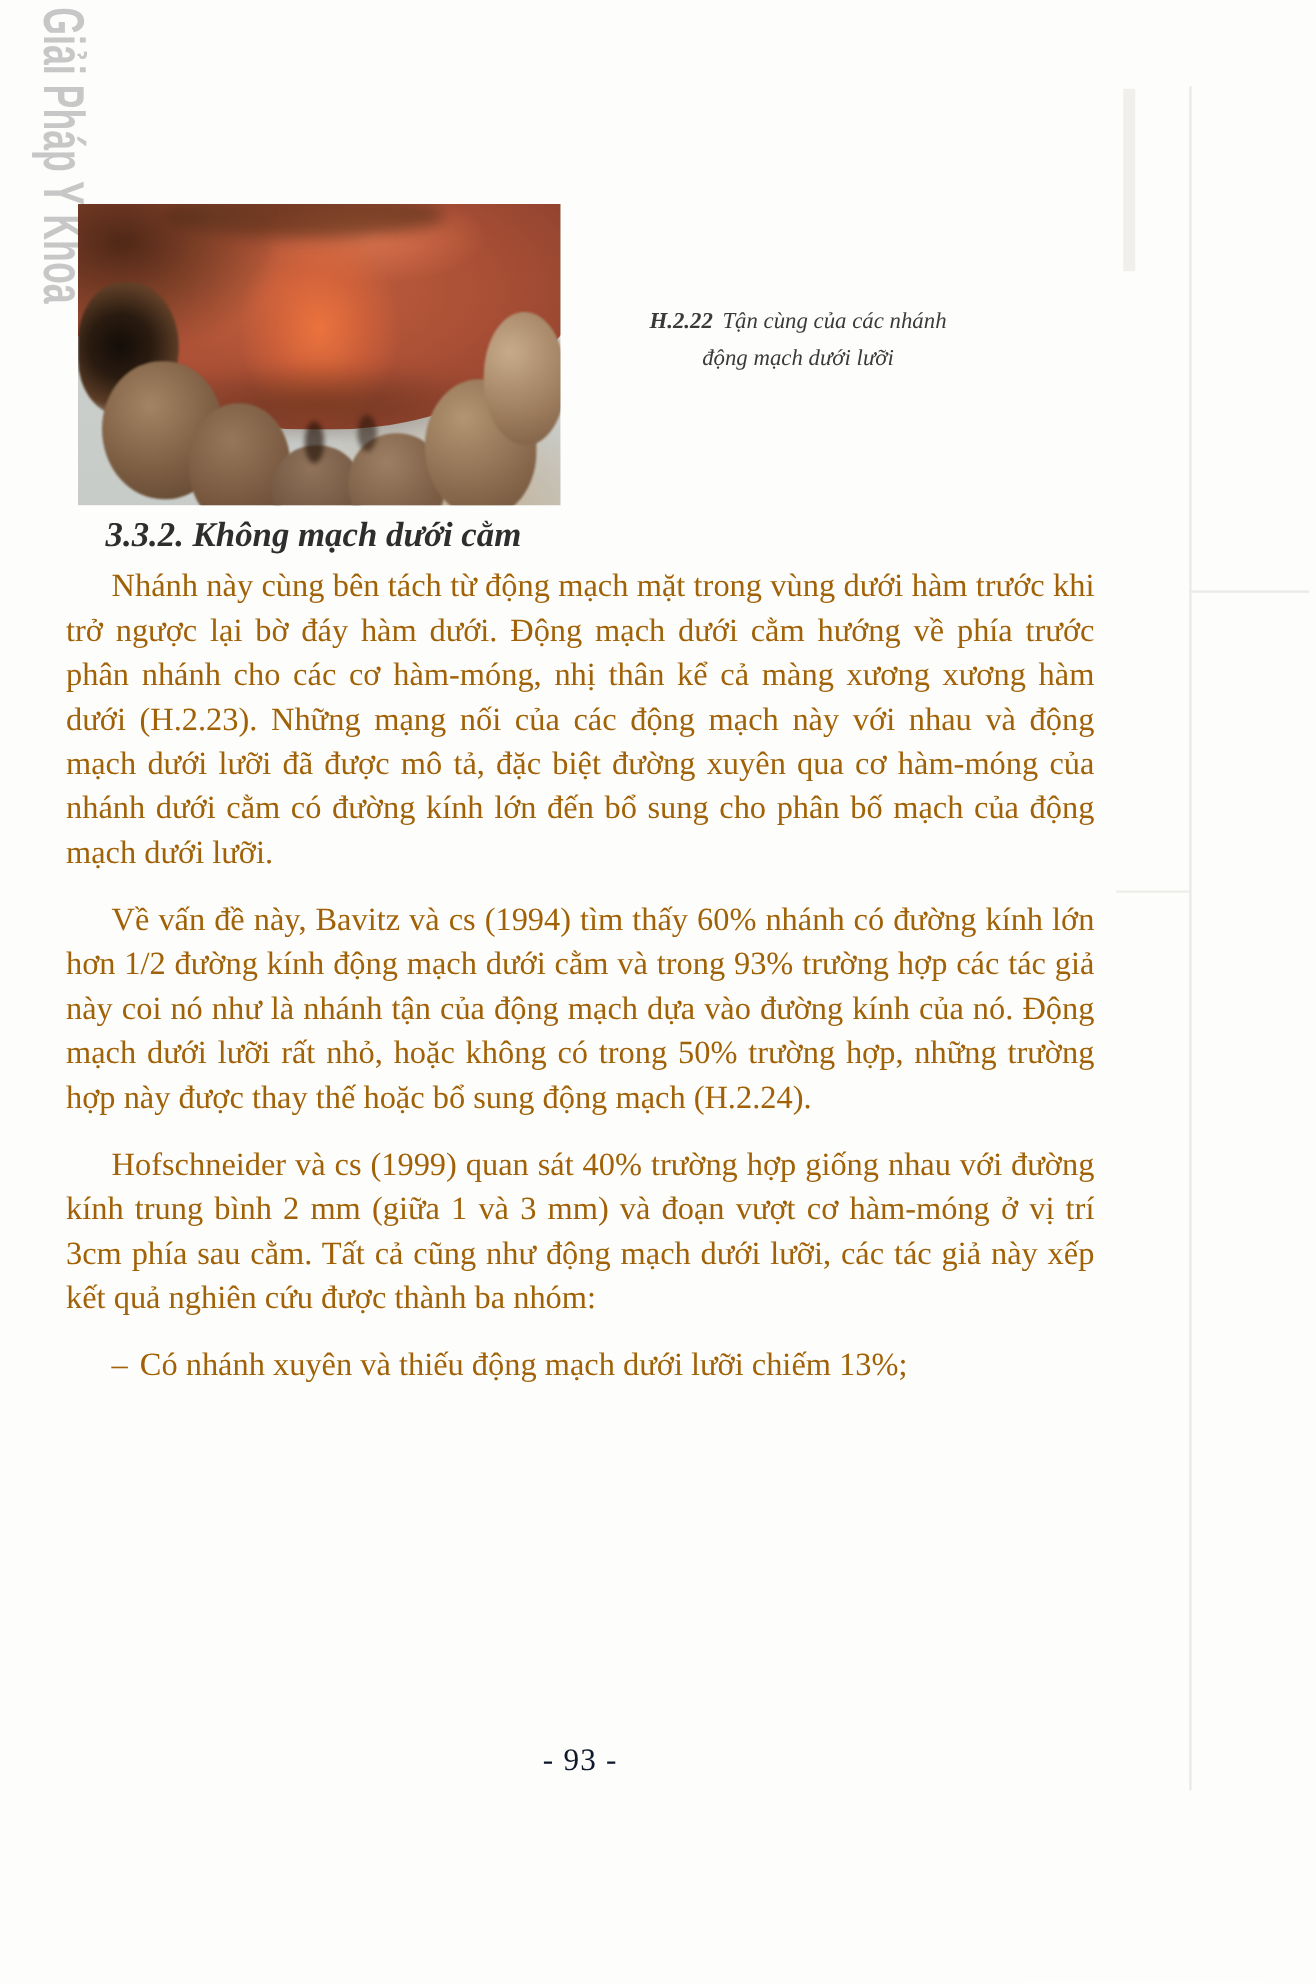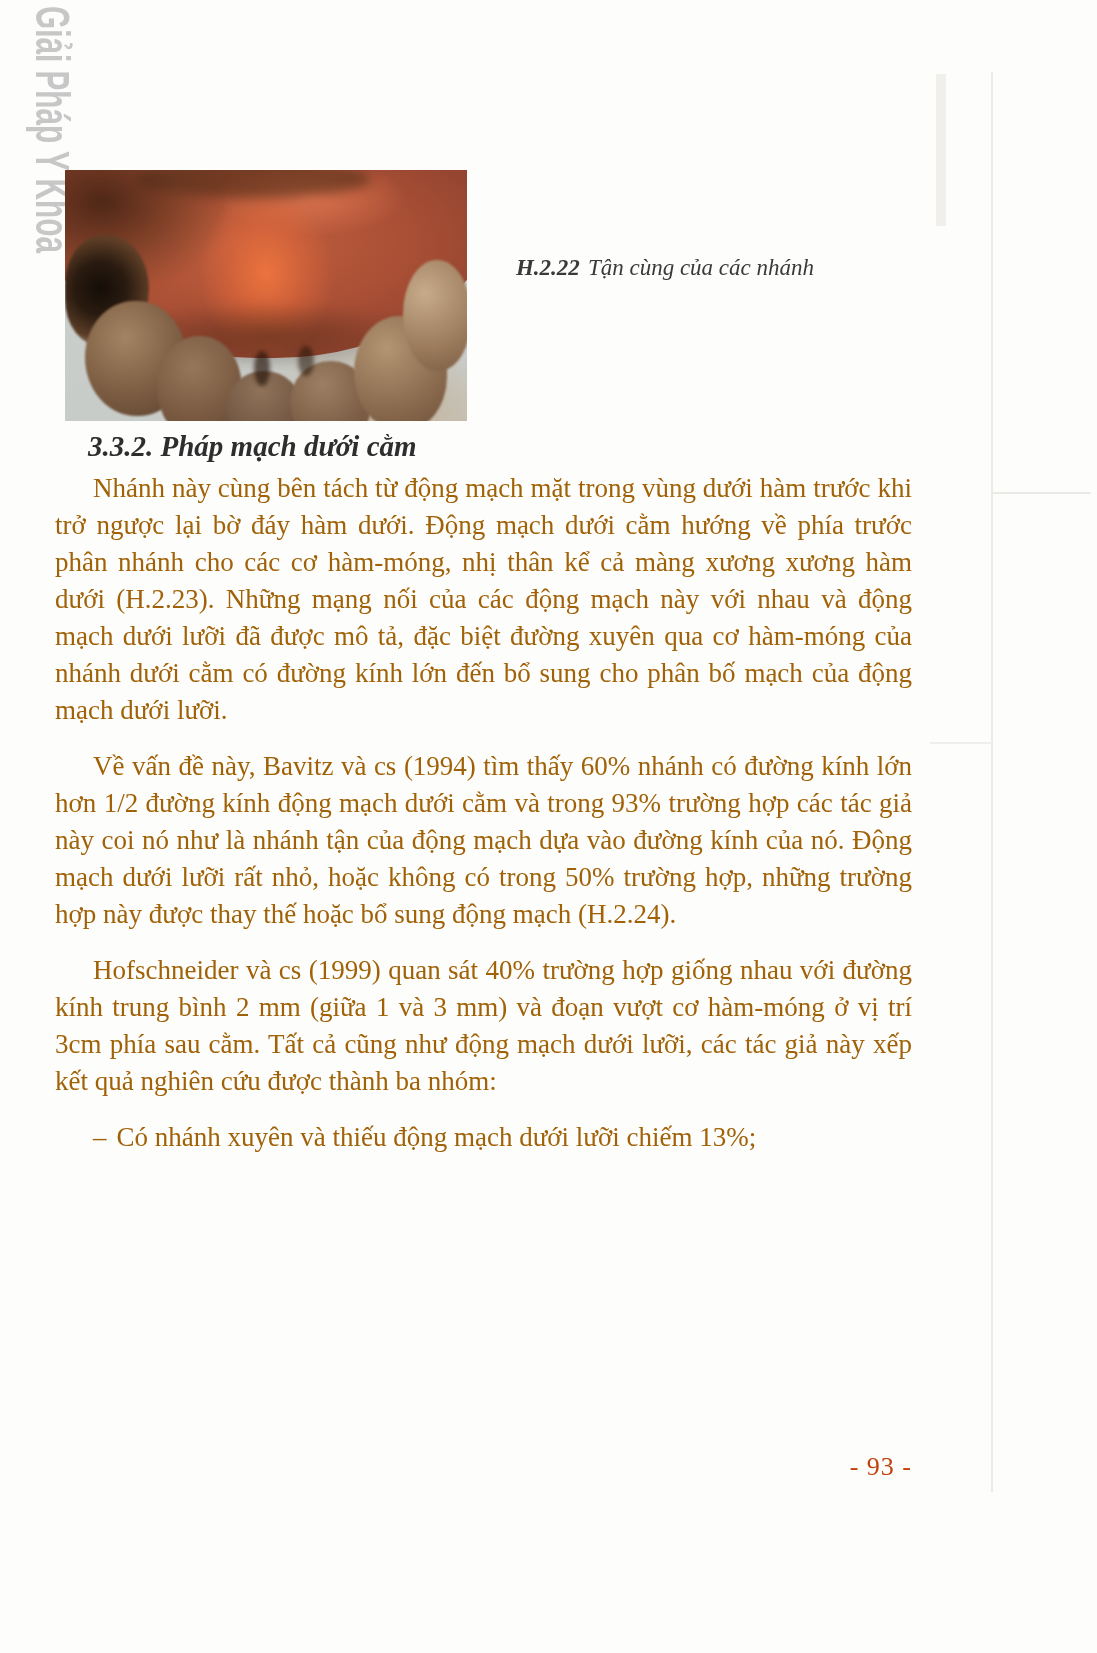--- a/index.html
+++ b/index.html
@@ -62,40 +62,40 @@
   .t5{left:72%;top:58%;width:23%;height:46%;
     background:radial-gradient(circle at 35% 28%, #b2956zz 0%, #8a6a4e 60%, #6b5038 100%);
     background:radial-gradient(circle at 35% 28%, #b29572 0%, #8a6a4e 60%, #6b5038 100%);}
   .t6{left:84%;top:36%;width:17%;height:44%;
     background:radial-gradient(circle at 32% 30%, #c6ab8a 0%, #9c7c5c 60%, #7a5c42 100%);}
   .gap1{left:47%;top:72%;width:4%;height:14%;background:rgba(35,18,8,.65);border-radius:50%;filter:blur(2px);}
   .gap2{left:58%;top:70%;width:4%;height:12%;background:rgba(35,18,8,.55);border-radius:50%;filter:blur(2px);}
   
   .caption{
     position:absolute;left:497px;top:252px;width:336px;
-    text-align:center;font-style:italic;font-size:23px;line-height:31px;color:#3a3a3a;
+    text-align:center;font-style:italic;font-size:19px;line-height:31px;color:#3a3a3a;
   }
   .caption .lbl{font-weight:bold;margin-right:8px;}
   
   .heading{
     position:absolute;left:88px;top:430px;
     font-size:29px;font-weight:bold;font-style:italic;color:#2e2e2e;white-space:nowrap;
   }
   
   .bodytext{
     position:absolute;left:55px;top:470px;width:857px;
     font-size:27px;line-height:37px;text-align:justify;color:#a16207;
   }
   .bodytext p{margin:0 0 19px 0;text-indent:38px;}
   .bodytext p.list{margin-bottom:18px;}
   .bodytext .bullet{margin-right:10px;}
   
   .pagenum{
-    position:absolute;left:55px;top:1452px;width:857px;text-align:right;
-    font-size:26px;color:#c2410c;letter-spacing:1px;
+    position:absolute;left:55px;top:1452px;width:857px;text-align:center;
+    font-size:26px;color:#0f172a;letter-spacing:1px;
   }
 </style>
 </head>
 <body>
 
 <div class="page">
 
   <div class="watermark">Giải Pháp Y Khoa</div>
 
   <div class="scanband-v"></div>
@@ -116,23 +116,24 @@
     <div class="tooth t5"></div>
     <div class="tooth t6"></div>
     <div class="gap1"></div>
     <div class="gap2"></div>
   </div>
 
   <div class="caption">
     <div>
       <span class="lbl">H.2.22</span><span>Tận cùng của các nhánh</span>
     </div>
+    <div>động mạch dưới lưỡi</div>
   </div>
 
-  <div class="heading">3.3.2. Pháp mạch dưới cằm</div>
+  <div class="heading">3.3.2. Không mạch dưới cằm</div>
 
   <div class="bodytext">
     <p>Nhánh này cùng bên tách từ động mạch mặt trong vùng dưới hàm trước khi trở ngược lại bờ đáy hàm dưới. Động mạch dưới cằm hướng về phía trước phân nhánh cho các cơ hàm-móng, nhị thân kể cả màng xương xương hàm dưới (H.2.23). Những mạng nối của các động mạch này với nhau và động mạch dưới lưỡi đã được mô tả, đặc biệt đường xuyên qua cơ hàm-móng của nhánh dưới cằm có đường kính lớn đến bổ sung cho phân bố mạch của động mạch dưới lưỡi.</p>
     <p>Về vấn đề này, Bavitz và cs (1994) tìm thấy 60% nhánh có đường kính lớn hơn 1/2 đường kính động mạch dưới cằm và trong 93% trường hợp các tác giả này coi nó như là nhánh tận của động mạch dựa vào đường kính của nó. Động mạch dưới lưỡi rất nhỏ, hoặc không có trong 50% trường hợp, những trường hợp này được thay thế hoặc bổ sung động mạch (H.2.24).</p>
     <p>Hofschneider và cs (1999) quan sát 40% trường hợp giống nhau với đường kính trung bình 2 mm (giữa 1 và 3 mm) và đoạn vượt cơ hàm-móng ở vị trí 3cm phía sau cằm. Tất cả cũng như động mạch dưới lưỡi, các tác giả này xếp kết quả nghiên cứu được thành ba nhóm:</p>
     <p class="list"><span class="bullet">–</span><span>Có nhánh xuyên và thiếu động mạch dưới lưỡi chiếm 13%;</span></p>
   </div>
 
   <div class="pagenum">- 93 -</div>
 

